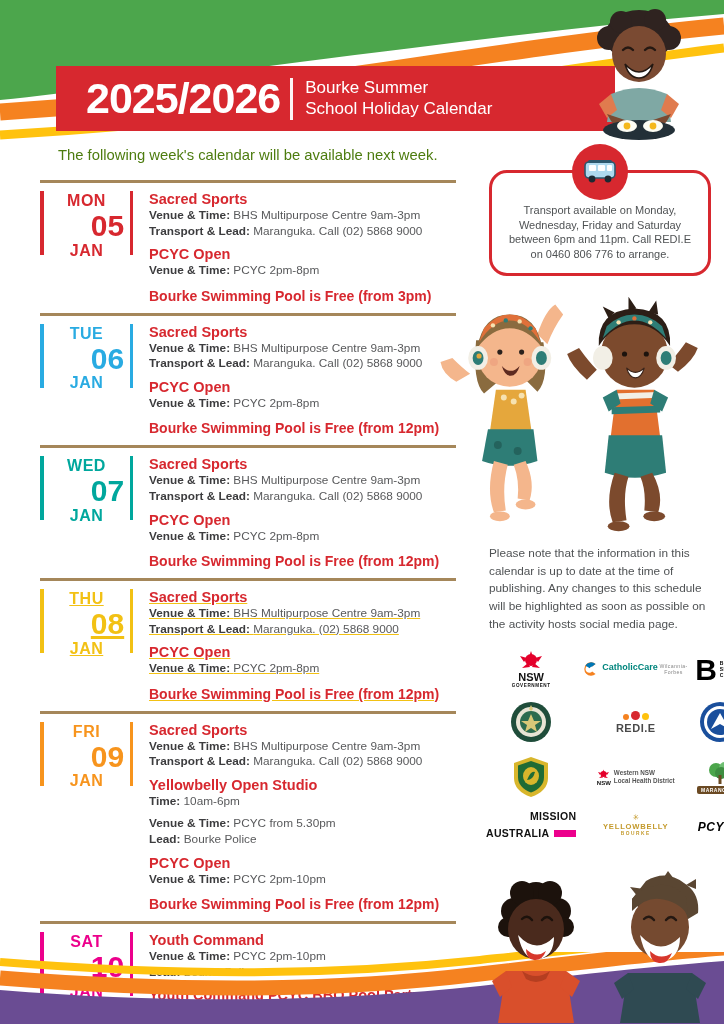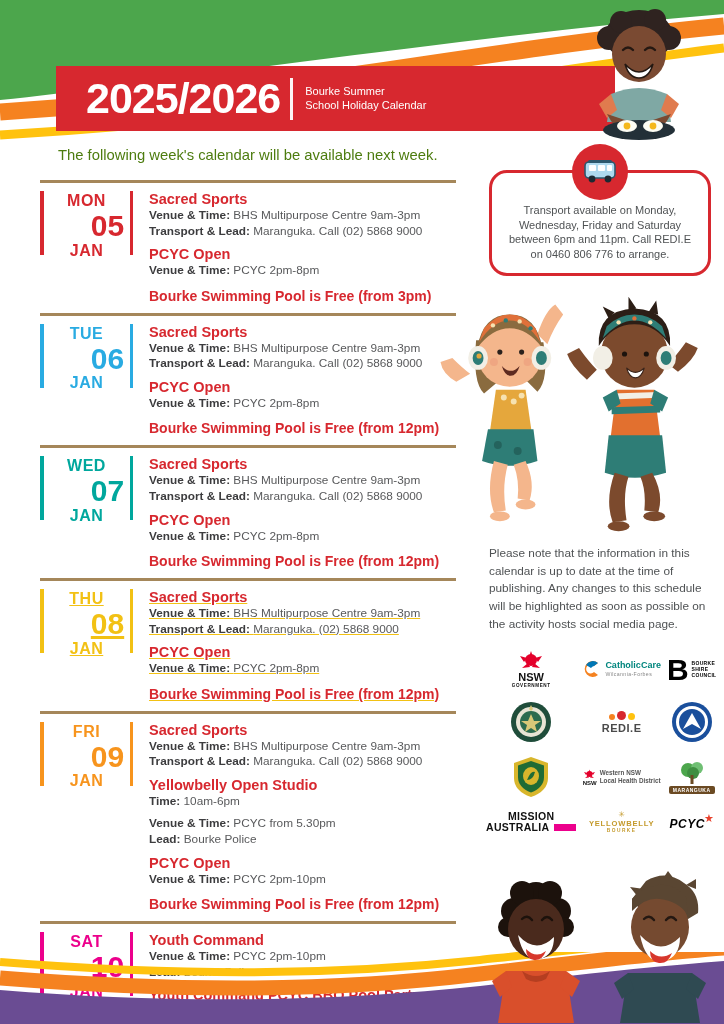--- a/index.html
+++ b/index.html
@@ -10,21 +10,21 @@
   
   .top-waves, .bottom-waves { position:absolute; left:0; width:724px; display:block; }
   .top-waves { top:0; height:142px; }
   .bottom-waves { bottom:0; height:72px; }
 
   
   .banner { position:absolute; left:56px; top:66px; width:559px; height:65px;
             background:var(--red,#d7282f); display:flex; align-items:center; padding-left:30px; }
   .banner .year { color:#fff; font-size:43px; font-weight:800; letter-spacing:-1px; }
   .banner .vsep { width:3px; height:42px; background:rgba(255,255,255,.95); margin:0 12px 0 10px; flex:none; }
-  .banner .subtitle { color:#fff; font-size:11px; line-height:1.2; font-weight:500; }
+  .banner .subtitle { color:#fff; font-size:17px; line-height:1.2; font-weight:500; }
 
   .intro { position:absolute; left:58px; top:147px; width:440px; font-size:14.8px; color:#4d7c0f; }
 
   
   .calendar { position:absolute; left:40px; top:180px; width:416px; }
   .cal-row { display:flex; border-top:3.5px solid var(--tan,#a5875a); padding:8px 0 5px; }
   .vbar { width:3.5px; height:64px; background:currentColor; flex:none; }
   .day { width:86px; flex:none; text-align:center; font-weight:800; padding-top:1px; }
   .day .abbr, .day .mon { font-size:16px; letter-spacing:.5px; }
   .day .num { font-size:30px; line-height:1.05;padding-left:42px; }
@@ -348,21 +348,21 @@
       </svg>
       <span class="nsw-word">NSW</span>
       <span class="gov-word">GOVERNMENT</span>
     </div>
     <div class="logo">
       <div class="logo-row">
         <svg width="20" height="20" viewBox="0 0 20 20">
           <path d="M16,4 A8,8 0 1,0 16,16 L12,13 A4.5,4.5 0 1,1 12,7 Z" fill="#f58220"></path>
           <path d="M16,4 A8,8 0 0,0 4,6 L9,9 A4.5,4.5 0 0,1 12,7 Z" fill="#0077b6"></path>
         </svg>
-        <span style="display:flex;flex-direction:column;align-items:flex-start;">
+        <span style="display:flex;flex-direction:row;align-items:flex-start;">
           <span class="cc-name">CatholicCare</span>
           <span class="cc-sub">Wilcannia-Forbes</span>
         </span>
       </div>
     </div>
     <div class="logo">
       <div class="logo-row">
         <span class="bsc-b">B</span>
         <span class="bsc-txt">
           <span>BOURKE</span><br>
@@ -422,21 +422,21 @@
     <div class="logo">
       <svg width="30" height="24" viewBox="0 0 30 24">
         <circle cx="11" cy="9" r="7" fill="#4ca64c"></circle>
         <circle cx="20" cy="7" r="6" fill="#6fbf73"></circle>
         <circle cx="16" cy="12" r="6" fill="#3e8e41"></circle>
         <rect x="13.5" y="14" width="3" height="9" fill="#6b4a23"></rect>
       </svg>
       <span class="maranguka-banner">MARANGUKA</span>
     </div>
     <div class="logo">
-      <span style="display:flex;flex-direction:column;align-items:center;">
+      <span style="display:flex;flex-direction:column;align-items:flex-end;gap:6px;">
         <span class="mission-txt">MISSION</span>
         <span class="logo-row">
           <span class="mission-txt">AUSTRALIA</span>
           <span class="mission-red"></span>
         </span>
       </span>
     </div>
     <div class="logo yb">
       <span class="yb-star">✳</span>
       <span class="yb-name">YELLOWBELLY</span>

